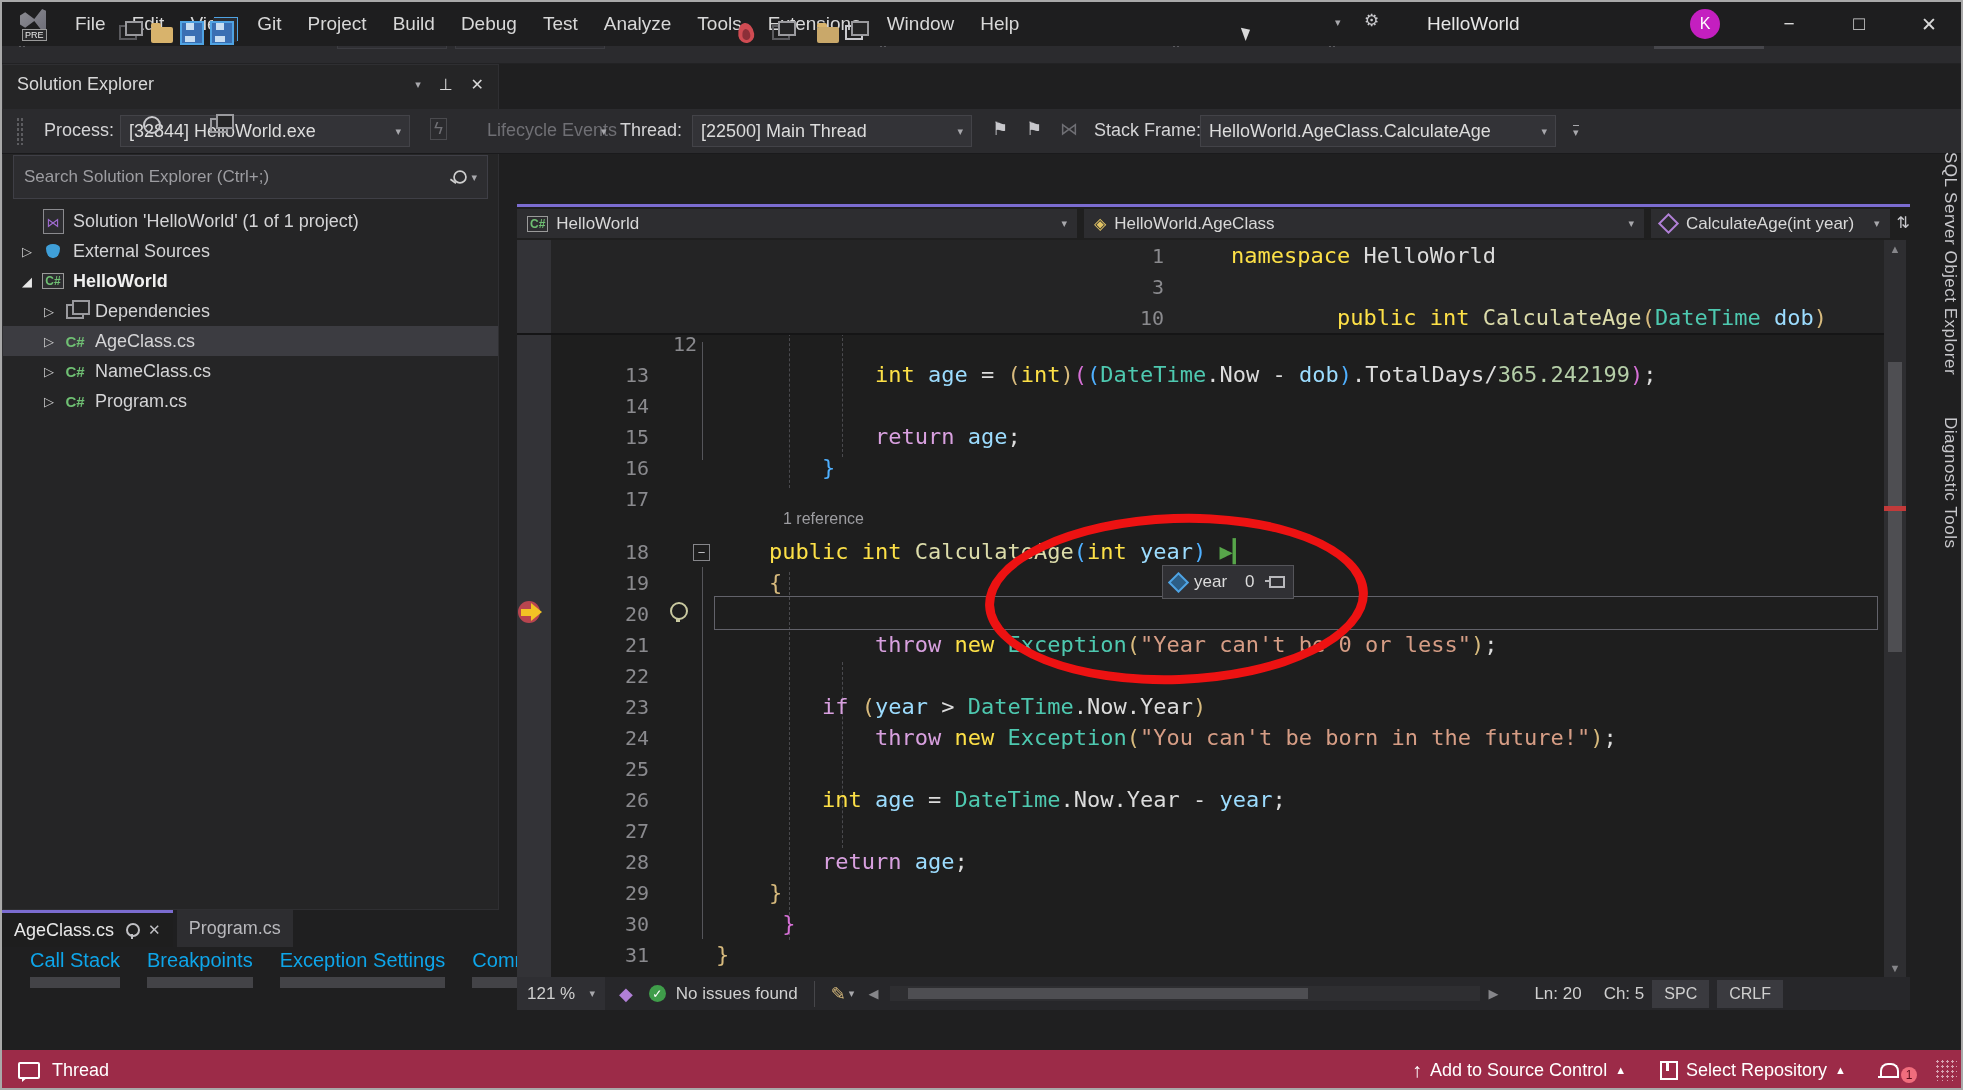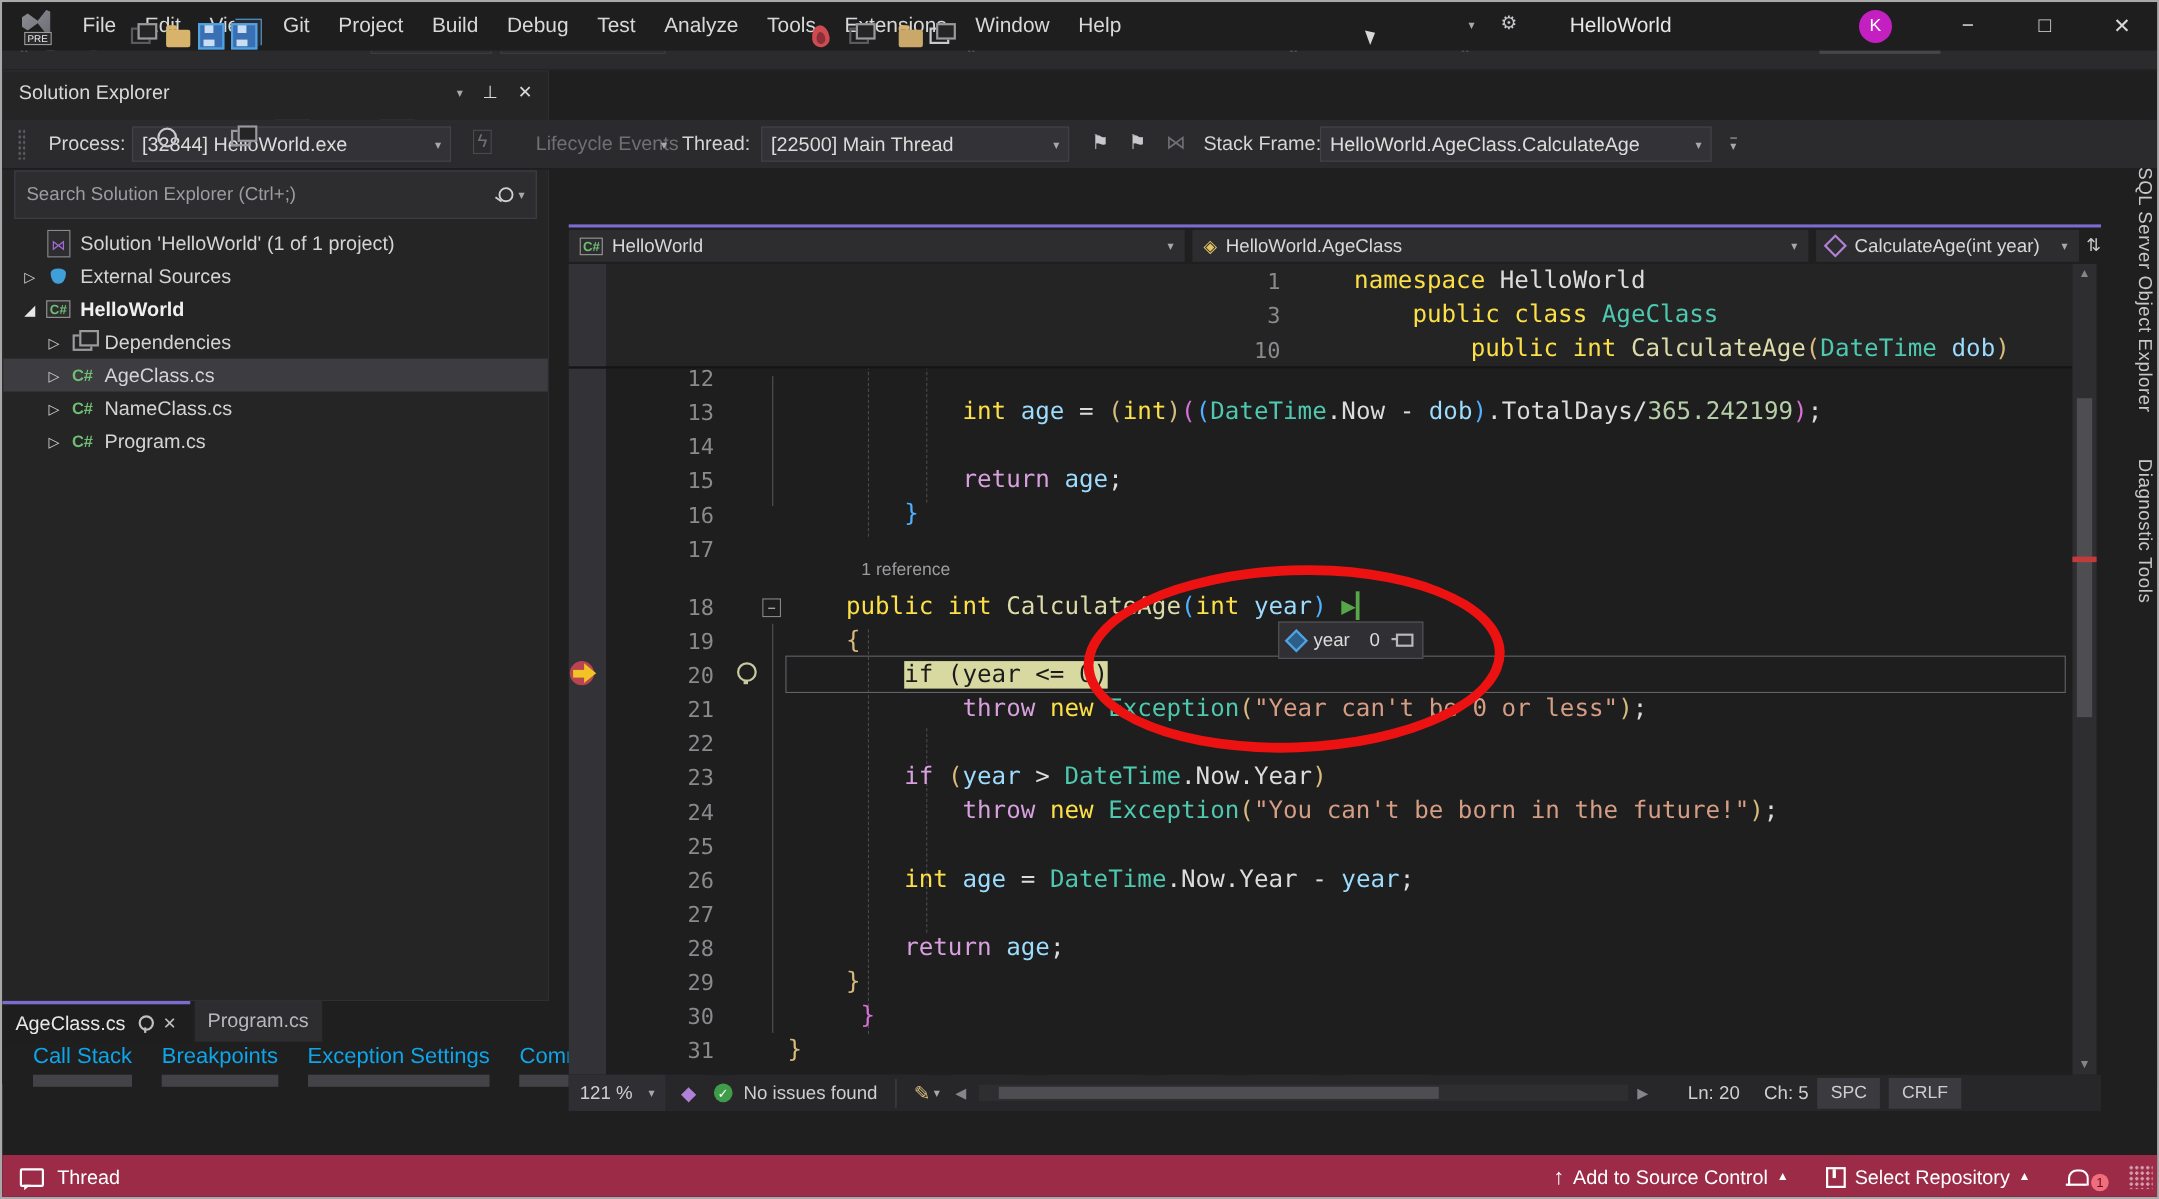--- a/index.html
+++ b/index.html
@@ -467,47 +467,47 @@
   <div id="gutter" class="abs"></div>
 
   <div class="guide" style="left:787px;top:331px;height:155px;"></div>
   <div class="guide" style="left:840px;top:331px;height:124px;"></div>
   <div class="guide" style="left:787px;top:570px;height:368px;"></div>
   <div class="guide" style="left:840px;top:660px;height:186px;"></div>
   <div class="oline" style="left:700px;top:340px;height:118px;"></div>
   <div class="oline" style="left:700px;top:565px;height:372px;"></div>
 
   <div id="code-layer">
-      <div class="code-line" style="top: 326px;"><span class="num">12</span><span class="code"></span></div>
+      <div class="code-line" style="top: 326px; padding-left: 48px;"><span class="num">12</span><span class="code"></span></div>
       <div class="code-line" style="top: 357px;"><span class="num">13</span><span class="code"><span class="tk-pun">            </span><span class="tk-kw">int </span><span class="tk-var">age</span><span class="tk-pun"> = </span><span class="tk-pg">(</span><span class="tk-kw">int</span><span class="tk-pg">)</span><span class="tk-pp">(</span><span class="tk-pb">(</span><span class="tk-typ">DateTime</span><span class="tk-pun">.</span><span class="tk-pun">Now</span><span class="tk-pun"> - </span><span class="tk-var">dob</span><span class="tk-pb">)</span><span class="tk-pun">.</span><span class="tk-pun">TotalDays</span><span class="tk-pun">/</span><span class="tk-num">365.242199</span><span class="tk-pp">)</span><span class="tk-pun">;</span></span></div>
       <div class="code-line" style="top: 388px;"><span class="num">14</span><span class="code"></span></div>
       <div class="code-line" style="top: 419px;"><span class="num">15</span><span class="code"><span class="tk-pun">            </span><span class="tk-ctl">return </span><span class="tk-var">age</span><span class="tk-pun">;</span></span></div>
       <div class="code-line" style="top: 450px;"><span class="num">16</span><span class="code"><span class="tk-pun">        </span><span class="tk-pb">}</span></span></div>
       <div class="code-line" style="top: 481px;"><span class="num">17</span><span class="code"></span></div>
       <div class="code-line" style="top: 534px;"><span class="num">18</span><span class="code"><span class="tk-pun">    </span><span class="tk-kw">public int </span><span class="tk-mth">CalculateAge</span><span class="tk-pb">(</span><span class="tk-kw">int</span><span class="tk-pun"> </span><span class="tk-var">year</span><span class="tk-pb">)</span><span class="tk-pun"> </span><span class="tk-grn">▶</span><span class="tk-grn">▎</span></span></div>
       <div class="code-line" style="top: 565px;"><span class="num">19</span><span class="code"><span class="tk-pun">    </span><span class="tk-pg">{</span></span></div>
-      <div class="code-line" style="top: 596px;"><span class="num">20</span><span class="code"><span class="tk-pun">        </span><span class="tk-hl">if (year &lt;= 0)</span></span></div>
+      <div class="code-line" style="top: 596px;"><span class="num">20</span></div>
       <div class="code-line" style="top: 627px;"><span class="num">21</span><span class="code"><span class="tk-pun">            </span><span class="tk-ctl">throw </span><span class="tk-kw">new </span><span class="tk-typ">Exception</span><span class="tk-pg">(</span><span class="tk-str">"Year can't be 0 or less"</span><span class="tk-pg">)</span><span class="tk-pun">;</span></span></div>
       <div class="code-line" style="top: 658px;"><span class="num">22</span><span class="code"></span></div>
       <div class="code-line" style="top: 689px;"><span class="num">23</span><span class="code"><span class="tk-pun">        </span><span class="tk-ctl">if </span><span class="tk-pg">(</span><span class="tk-var">year</span><span class="tk-pun"> &gt; </span><span class="tk-typ">DateTime</span><span class="tk-pun">.</span><span class="tk-pun">Now</span><span class="tk-pun">.</span><span class="tk-pun">Year</span><span class="tk-pg">)</span></span></div>
       <div class="code-line" style="top: 720px;"><span class="num">24</span><span class="code"><span class="tk-pun">            </span><span class="tk-ctl">throw </span><span class="tk-kw">new </span><span class="tk-typ">Exception</span><span class="tk-pg">(</span><span class="tk-str">"You can't be born in the future!"</span><span class="tk-pg">)</span><span class="tk-pun">;</span></span></div>
       <div class="code-line" style="top: 751px;"><span class="num">25</span><span class="code"></span></div>
       <div class="code-line" style="top: 782px;"><span class="num">26</span><span class="code"><span class="tk-pun">        </span><span class="tk-kw">int </span><span class="tk-var">age</span><span class="tk-pun"> = </span><span class="tk-typ">DateTime</span><span class="tk-pun">.</span><span class="tk-pun">Now</span><span class="tk-pun">.</span><span class="tk-pun">Year</span><span class="tk-pun"> - </span><span class="tk-var">year</span><span class="tk-pun">;</span></span></div>
       <div class="code-line" style="top: 813px;"><span class="num">27</span><span class="code"></span></div>
       <div class="code-line" style="top: 844px;"><span class="num">28</span><span class="code"><span class="tk-pun">        </span><span class="tk-ctl">return </span><span class="tk-var">age</span><span class="tk-pun">;</span></span></div>
       <div class="code-line" style="top: 875px;"><span class="num">29</span><span class="code"><span class="tk-pun">    </span><span class="tk-pg">}</span></span></div>
       <div class="code-line" style="top: 906px;"><span class="num">30</span><span class="code"><span class="tk-pun">     </span><span class="tk-pp">}</span></span></div>
       <div class="code-line" style="top: 937px;"><span class="num">31</span><span class="code"><span class="tk-pg">}</span></span></div>
     </div>
 
   <div id="sticky" class="abs">
     <div id="gutter-sticky"></div>
     <div id="sticky-layer">
         <div class="code-line" style="top: 0px;"><span class="num">1</span><span class="code"><span class="tk-kw">namespace </span><span class="tk-pun">HelloWorld</span></span></div>
-        <div class="code-line" style="top: 31px;"><span class="num">3</span><span class="code"><span class="tk-pun">    </span><span class="tk-kw">public class </span><span class="tk-typ">AgeClass</span></span></div>
+        <div class="code-line" style="top: 31px;"><span class="num">3</span></div>
         <div class="code-line" style="top: 62px;"><span class="num">10</span><span class="code"><span class="tk-pun">        </span><span class="tk-kw">public int </span><span class="tk-mth">CalculateAge</span><span class="tk-pg">(</span><span class="tk-typ">DateTime</span><span class="tk-pun"> </span><span class="tk-var">dob</span><span class="tk-pg">)</span></span></div>
       </div>
   </div>
 
   <div id="codelens" class="abs">1 reference</div>
   <div id="collapse-box" class="abs">−</div>
   <div id="curline-box" class="abs"></div>
   <div id="bp-arrow" class="abs">
     <span class="ring"></span>
       <span class="stem"></span>

